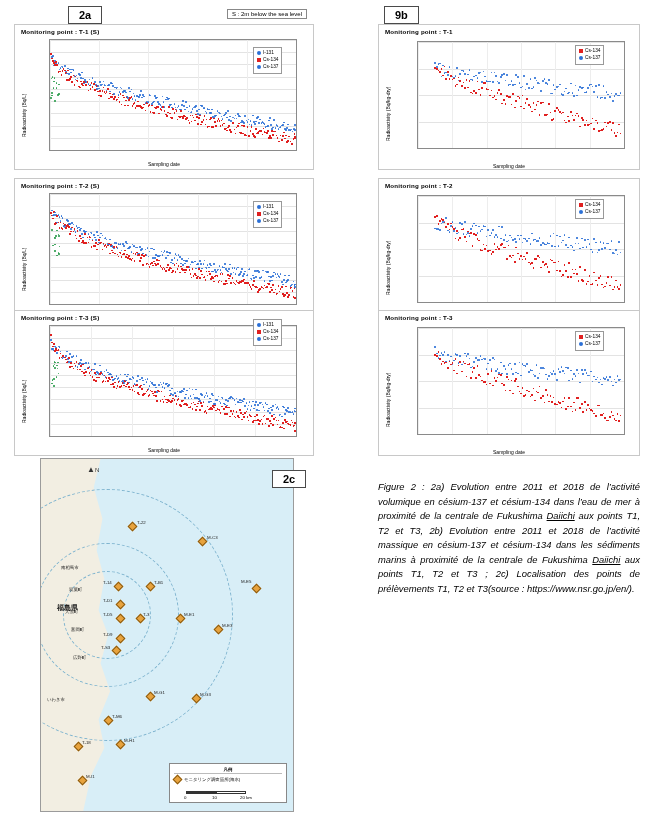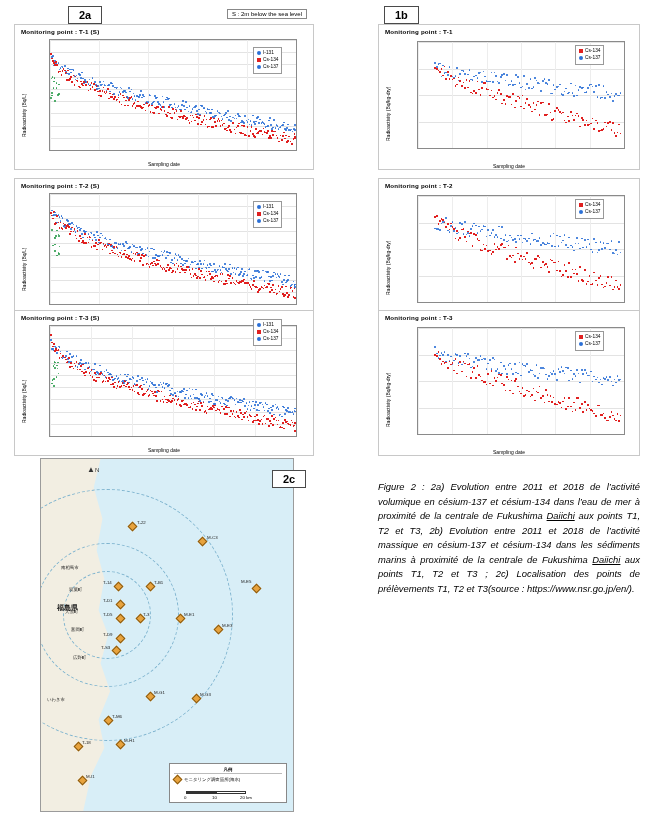--- a/index.html
+++ b/index.html
@@ -74,21 +74,21 @@
   .caption{
     position:absolute;font-style:italic;font-size:9.4px;line-height:1.55;text-align:justify;
     color:#000;
   }
   .caption .u{text-decoration:underline;}
 </style>
 </head>
 <body>
 
 <div class="tag" style="left:68px;top:6px;">2a</div>
-<div class="tag" style="left:384px;top:6px;">1b</div>
+<div class="tag" style="left:384px;top:6px;">9b</div>
 <div class="tag" style="left:272px;top:470px;">2c</div>
 
 <div class="chart" style="left:14px;top:24px;width:300px;height:146px;">
   <div class="chart-title">Monitoring point : T-1  (S)</div>
   <div class="note-box" style="right:6px;top:-16px;font-size:6px;">S : 2m below the sea level</div>
   <div class="plot" id="plotA1" style="left:34px;top:14px;width:246px;height:110px;">
       <div class="gridline" style="top: 0px;"></div>
       <div class="gridline" style="top: 12.2222px;"></div>
       <div class="gridline" style="top: 24.4444px;"></div>
       <div class="gridline" style="top: 36.6667px;"></div>

